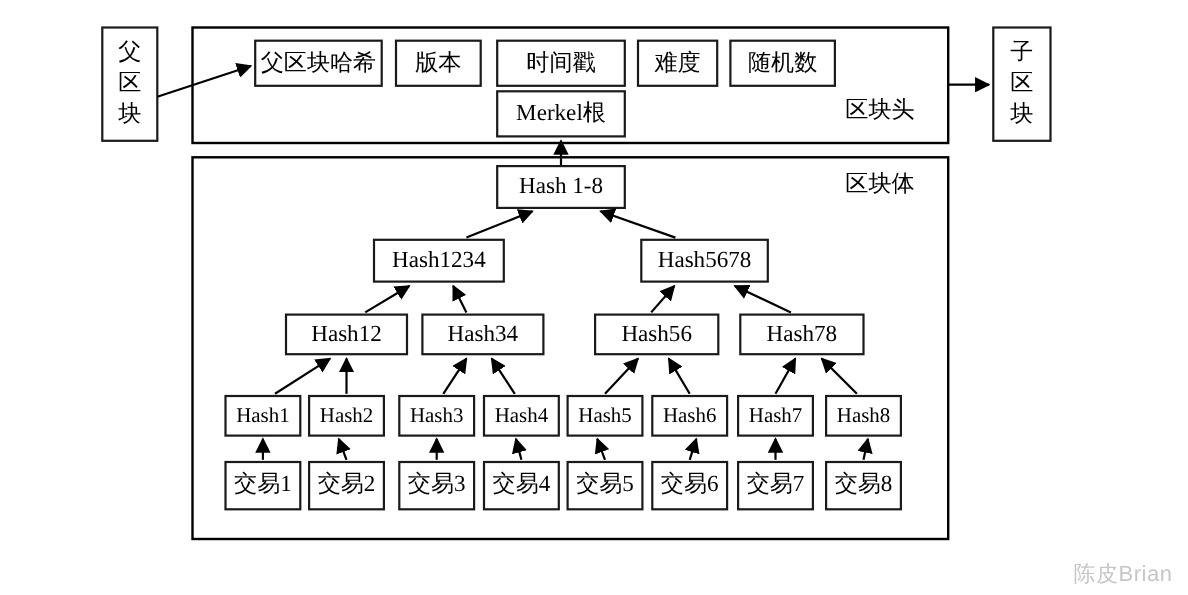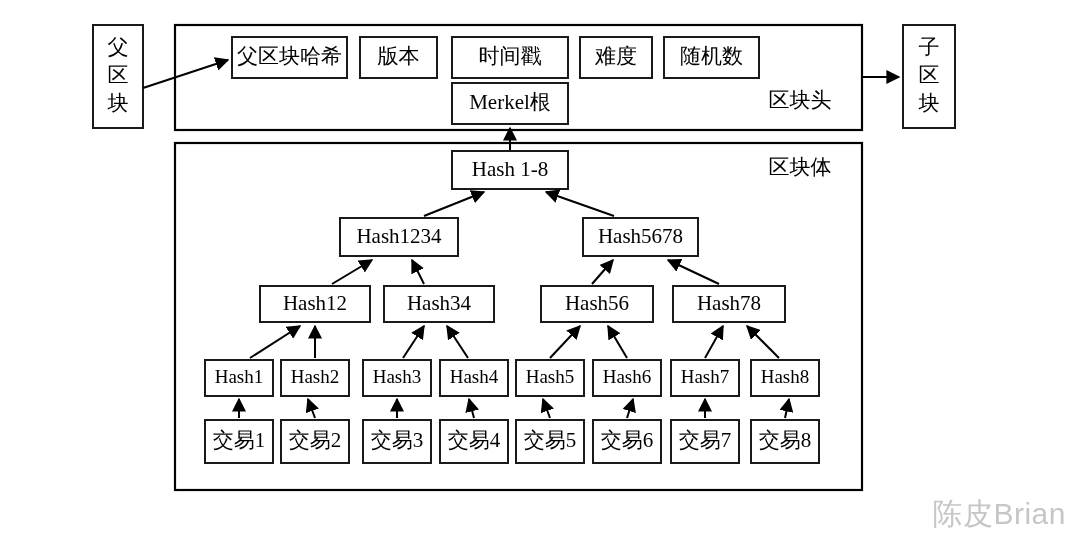--- a/index.html
+++ b/index.html
@@ -63,21 +63,21 @@
     font-size: 21px;
     fill: #000000;
     text-anchor: middle;
     dominant-baseline: middle;
   }
   #watermark {
     position: absolute;
     right: 14px;
     bottom: 6px;
     font-family: "Liberation Sans", "DejaVu Sans", sans-serif;
-    font-size: 30px;
+    font-size: 20px;
     color: #c6c6c6;
     letter-spacing: 0.5px;
     white-space: nowrap;
     user-select: none;
   }
 </style>
 </head>
 <body>
 
 <svg id="diagram" viewBox="0 0 1080 541">

